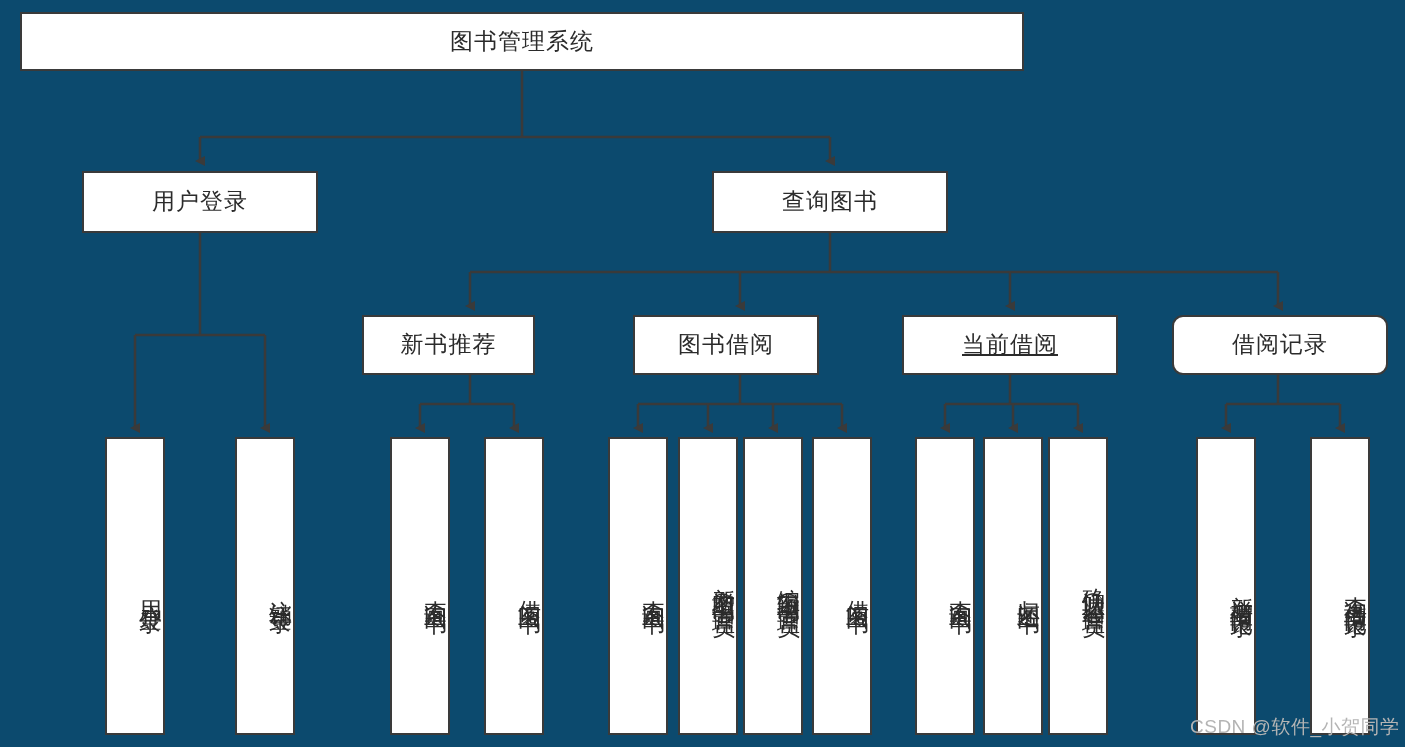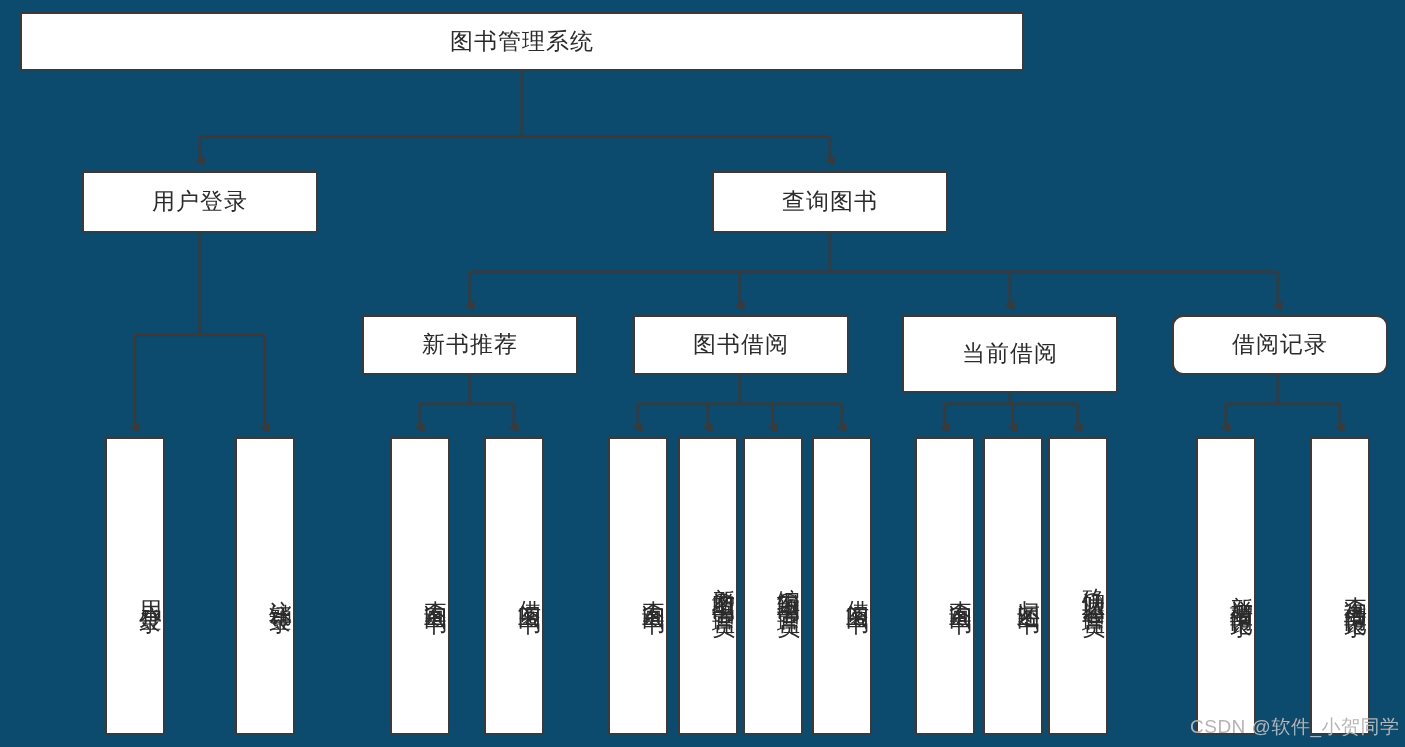--- a/index.html
+++ b/index.html
@@ -129,27 +129,27 @@
     <span class="node-label">图书管理系统</span>
   </div>
 
   <div class="node node-h" style="left:82px; top:171px; width:236px; height:62px;">
     <span class="node-label">用户登录</span>
   </div>
   <div class="node node-h" style="left:712px; top:171px; width:236px; height:62px;">
     <span class="node-label">查询图书</span>
   </div>
 
-  <div class="node node-h" style="left:362px; top:315px; width:216px; height:60px;">
+  <div class="node node-h" style="left:362px; top:315px; width:173px; height:60px;">
     <span class="node-label">新书推荐</span>
   </div>
-  <div class="node node-h" style="left:633px; top:315px; width:216px; height:60px;">
+  <div class="node node-h" style="left:633px; top:315px; width:186px; height:60px;">
     <span class="node-label">图书借阅</span>
   </div>
-  <div class="node node-h" style="left:902px; top:315px; width:216px; height:78px;">
+  <div class="node node-h" style="left:902px; top:315px; width:216px; height:60px;text-decoration:underline;">
     <span class="node-label">当前借阅</span>
   </div>
   <div class="node node-h" style="left:1172px; top:315px; width:216px; height:60px;border-radius:11px;">
     <span class="node-label">借阅记录</span>
   </div>
 
   <div class="node node-v" style="left:105px; top:437px; width:60px; height:298px;">
     <span class="node-label">用户登录</span>
   </div>
   <div class="node node-v" style="left:235px; top:437px; width:60px; height:298px;">

